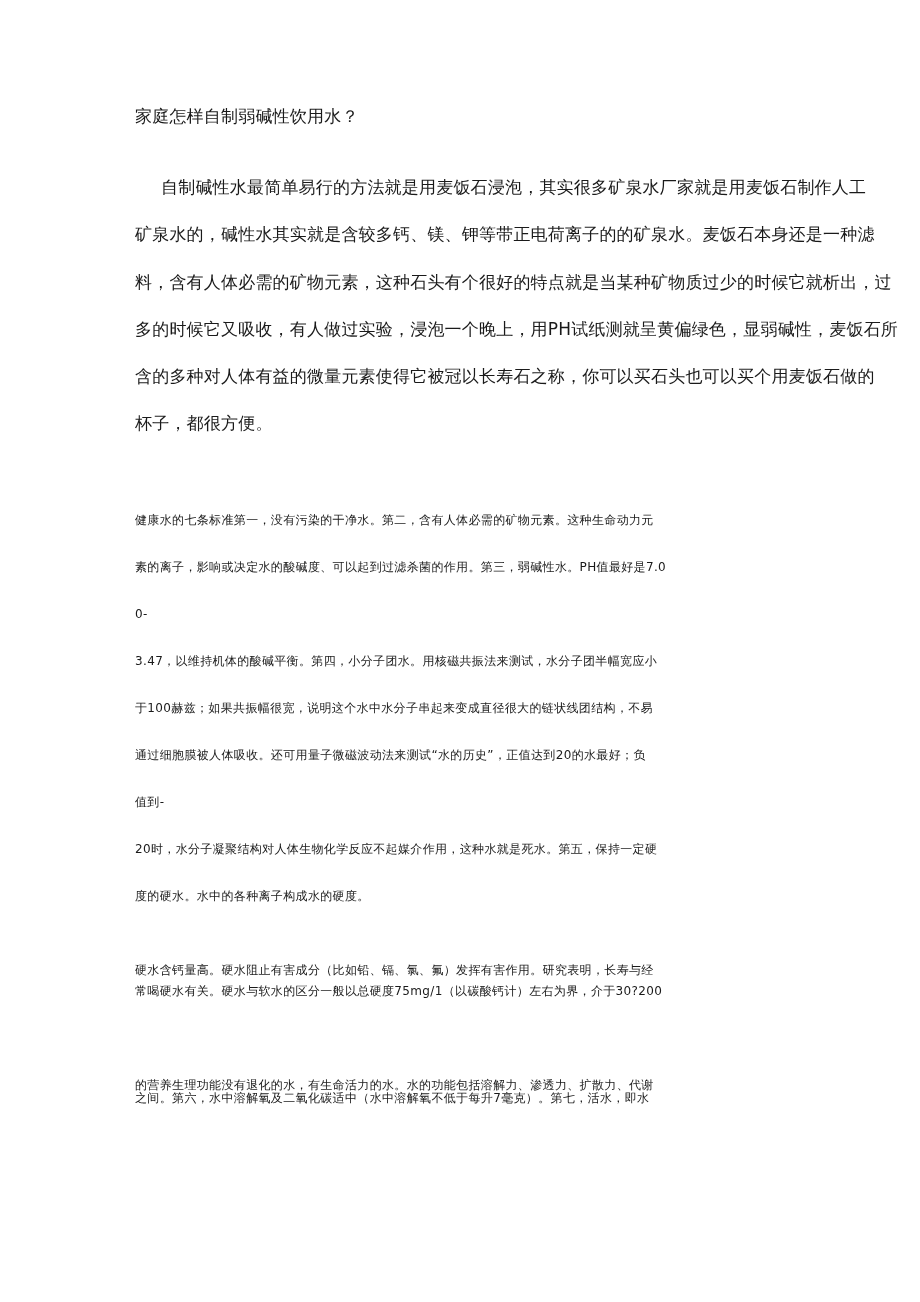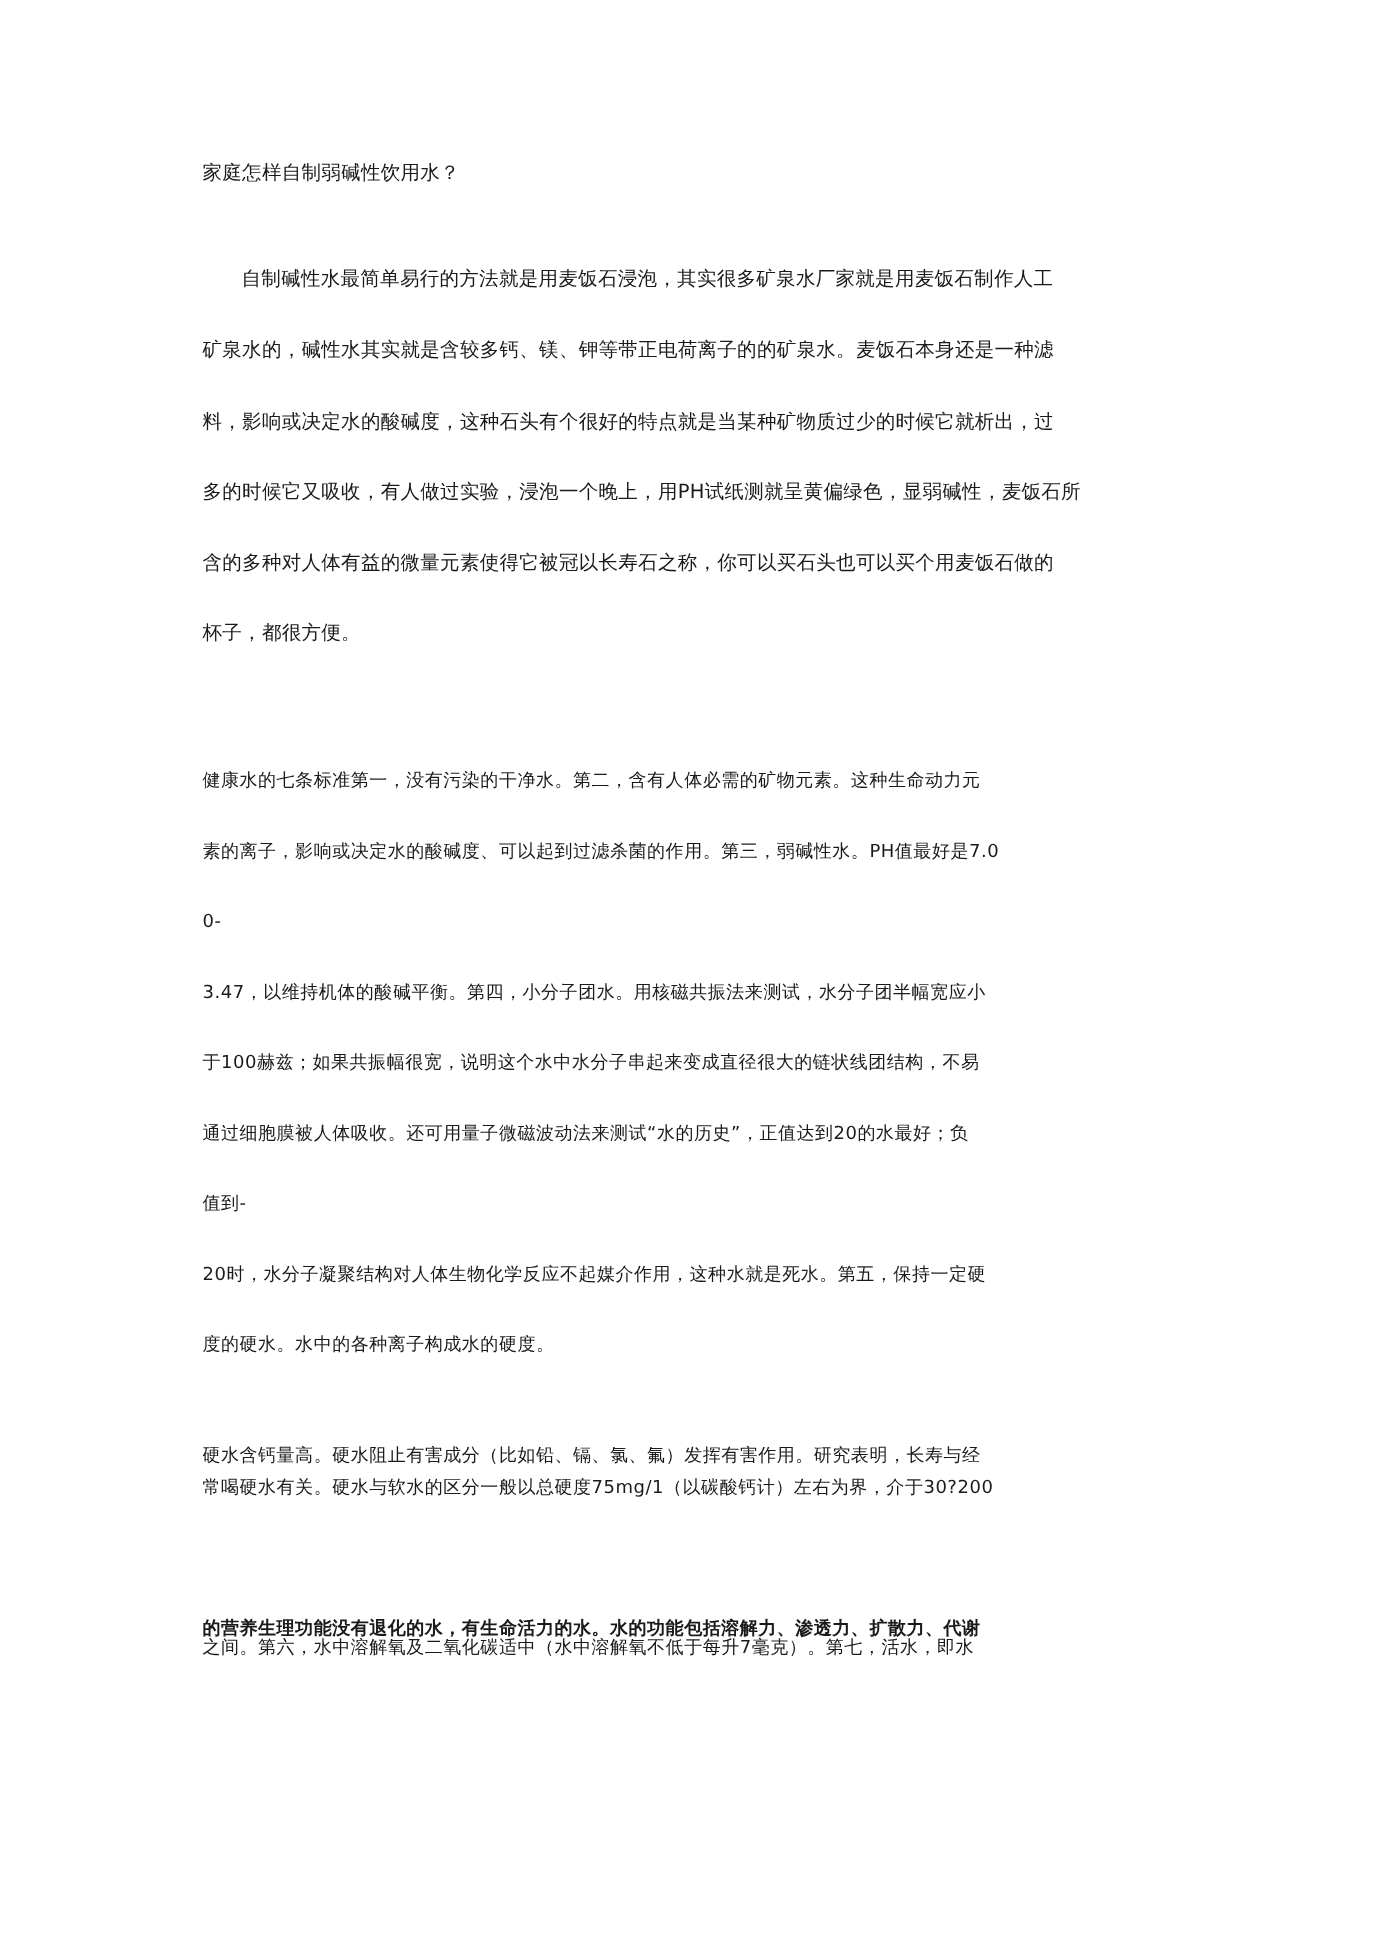--- a/index.html
+++ b/index.html
@@ -1,39 +1,39 @@
 <!DOCTYPE html>
 <html><head>
 <meta charset="utf-8">
 <style>
   html, body { margin: 0; padding: 0; background: #ffffff; }
   body { width: 920px; height: 1302px; position: relative; overflow: hidden;
          font-family: "DejaVu Sans", "Liberation Sans", sans-serif; color: #1a1a1a; }
-  .line { position: absolute; left: 135px; font-size: 13px; white-space: nowrap; line-height: 20px; letter-spacing: 0.2px; }
+  .line { position: absolute; left: 135px; font-size: 17px; white-space: nowrap; line-height: 20px; letter-spacing: 0.2px; }
   .p2 { font-size: 12px; letter-spacing: 0.35px; }
 </style>
 </head>
 <body>
 
 <div>
   <div class="line" style="top:106px;">家庭怎样自制弱碱性饮用水？</div>
 
   <div class="line" style="top:177px; left:161px;">自制碱性水最简单易行的方法就是用麦饭石浸泡，其实很多矿泉水厂家就是用麦饭石制作人工</div>
   <div class="line" style="top:224px;">矿泉水的，碱性水其实就是含较多钙、镁、钾等带正电荷离子的的矿泉水。麦饭石本身还是一种滤</div>
-  <div class="line" style="top:272px;">料，影响或决定水的酸碱度，这种石头有个很好的特点就是当某种矿物质过少的时候它就析出，过</div>
+  <div class="line" style="top:272px;">料，含有人体必需的矿物元素，这种石头有个很好的特点就是当某种矿物质过少的时候它就析出，过</div>
   <div class="line" style="top:319px;">多的时候它又吸收，有人做过实验，浸泡一个晚上，用PH试纸测就呈黄偏绿色，显弱碱性，麦饭石所</div>
   <div class="line" style="top:366px;">含的多种对人体有益的微量元素使得它被冠以长寿石之称，你可以买石头也可以买个用麦饭石做的</div>
   <div class="line" style="top:413px;">杯子，都很方便。</div>
 
   <div class="line p2" style="top:510px;">健康水的七条标准第一，没有污染的干净水。第二，含有人体必需的矿物元素。这种生命动力元</div>
   <div class="line p2" style="top:557px;">素的离子，影响或决定水的酸碱度、可以起到过滤杀菌的作用。第三，弱碱性水。PH值最好是7.0</div>
   <div class="line p2" style="top:604px;">0-</div>
   <div class="line p2" style="top:651px;">3.47，以维持机体的酸碱平衡。第四，小分子团水。用核磁共振法来测试，水分子团半幅宽应小</div>
   <div class="line p2" style="top:698px;">于100赫兹；如果共振幅很宽，说明这个水中水分子串起来变成直径很大的链状线团结构，不易</div>
   <div class="line p2" style="top:745px;">通过细胞膜被人体吸收。还可用量子微磁波动法来测试“水的历史”，正值达到20的水最好；负</div>
   <div class="line p2" style="top:792px;">值到-</div>
   <div class="line p2" style="top:839px;">20时，水分子凝聚结构对人体生物化学反应不起媒介作用，这种水就是死水。第五，保持一定硬</div>
   <div class="line p2" style="top:886px;">度的硬水。水中的各种离子构成水的硬度。</div>
   <div class="line p2" style="top:934px;margin-top:26px;">硬水含钙量高。硬水阻止有害成分（比如铅、镉、氯、氟）发挥有害作用。研究表明，长寿与经</div>
   <div class="line p2" style="top:981px;">常喝硬水有关。硬水与软水的区分一般以总硬度75mg/1（以碳酸钙计）左右为界，介于30?200</div>
   <div class="line p2" style="top:1088px;">之间。第六，水中溶解氧及二氧化碳适中（水中溶解氧不低于每升7毫克）。第七，活水，即水</div>
-  <div class="line p2" style="top:1075px;font-weight:bold;">的营养生理功能没有退化的水，有生命活力的水。水的功能包括溶解力、渗透力、扩散力、代谢</div>
+  <div class="line p2" style="top:1075px;">的营养生理功能没有退化的水，有生命活力的水。水的功能包括溶解力、渗透力、扩散力、代谢</div>
 </div>
 
 </body></html>

